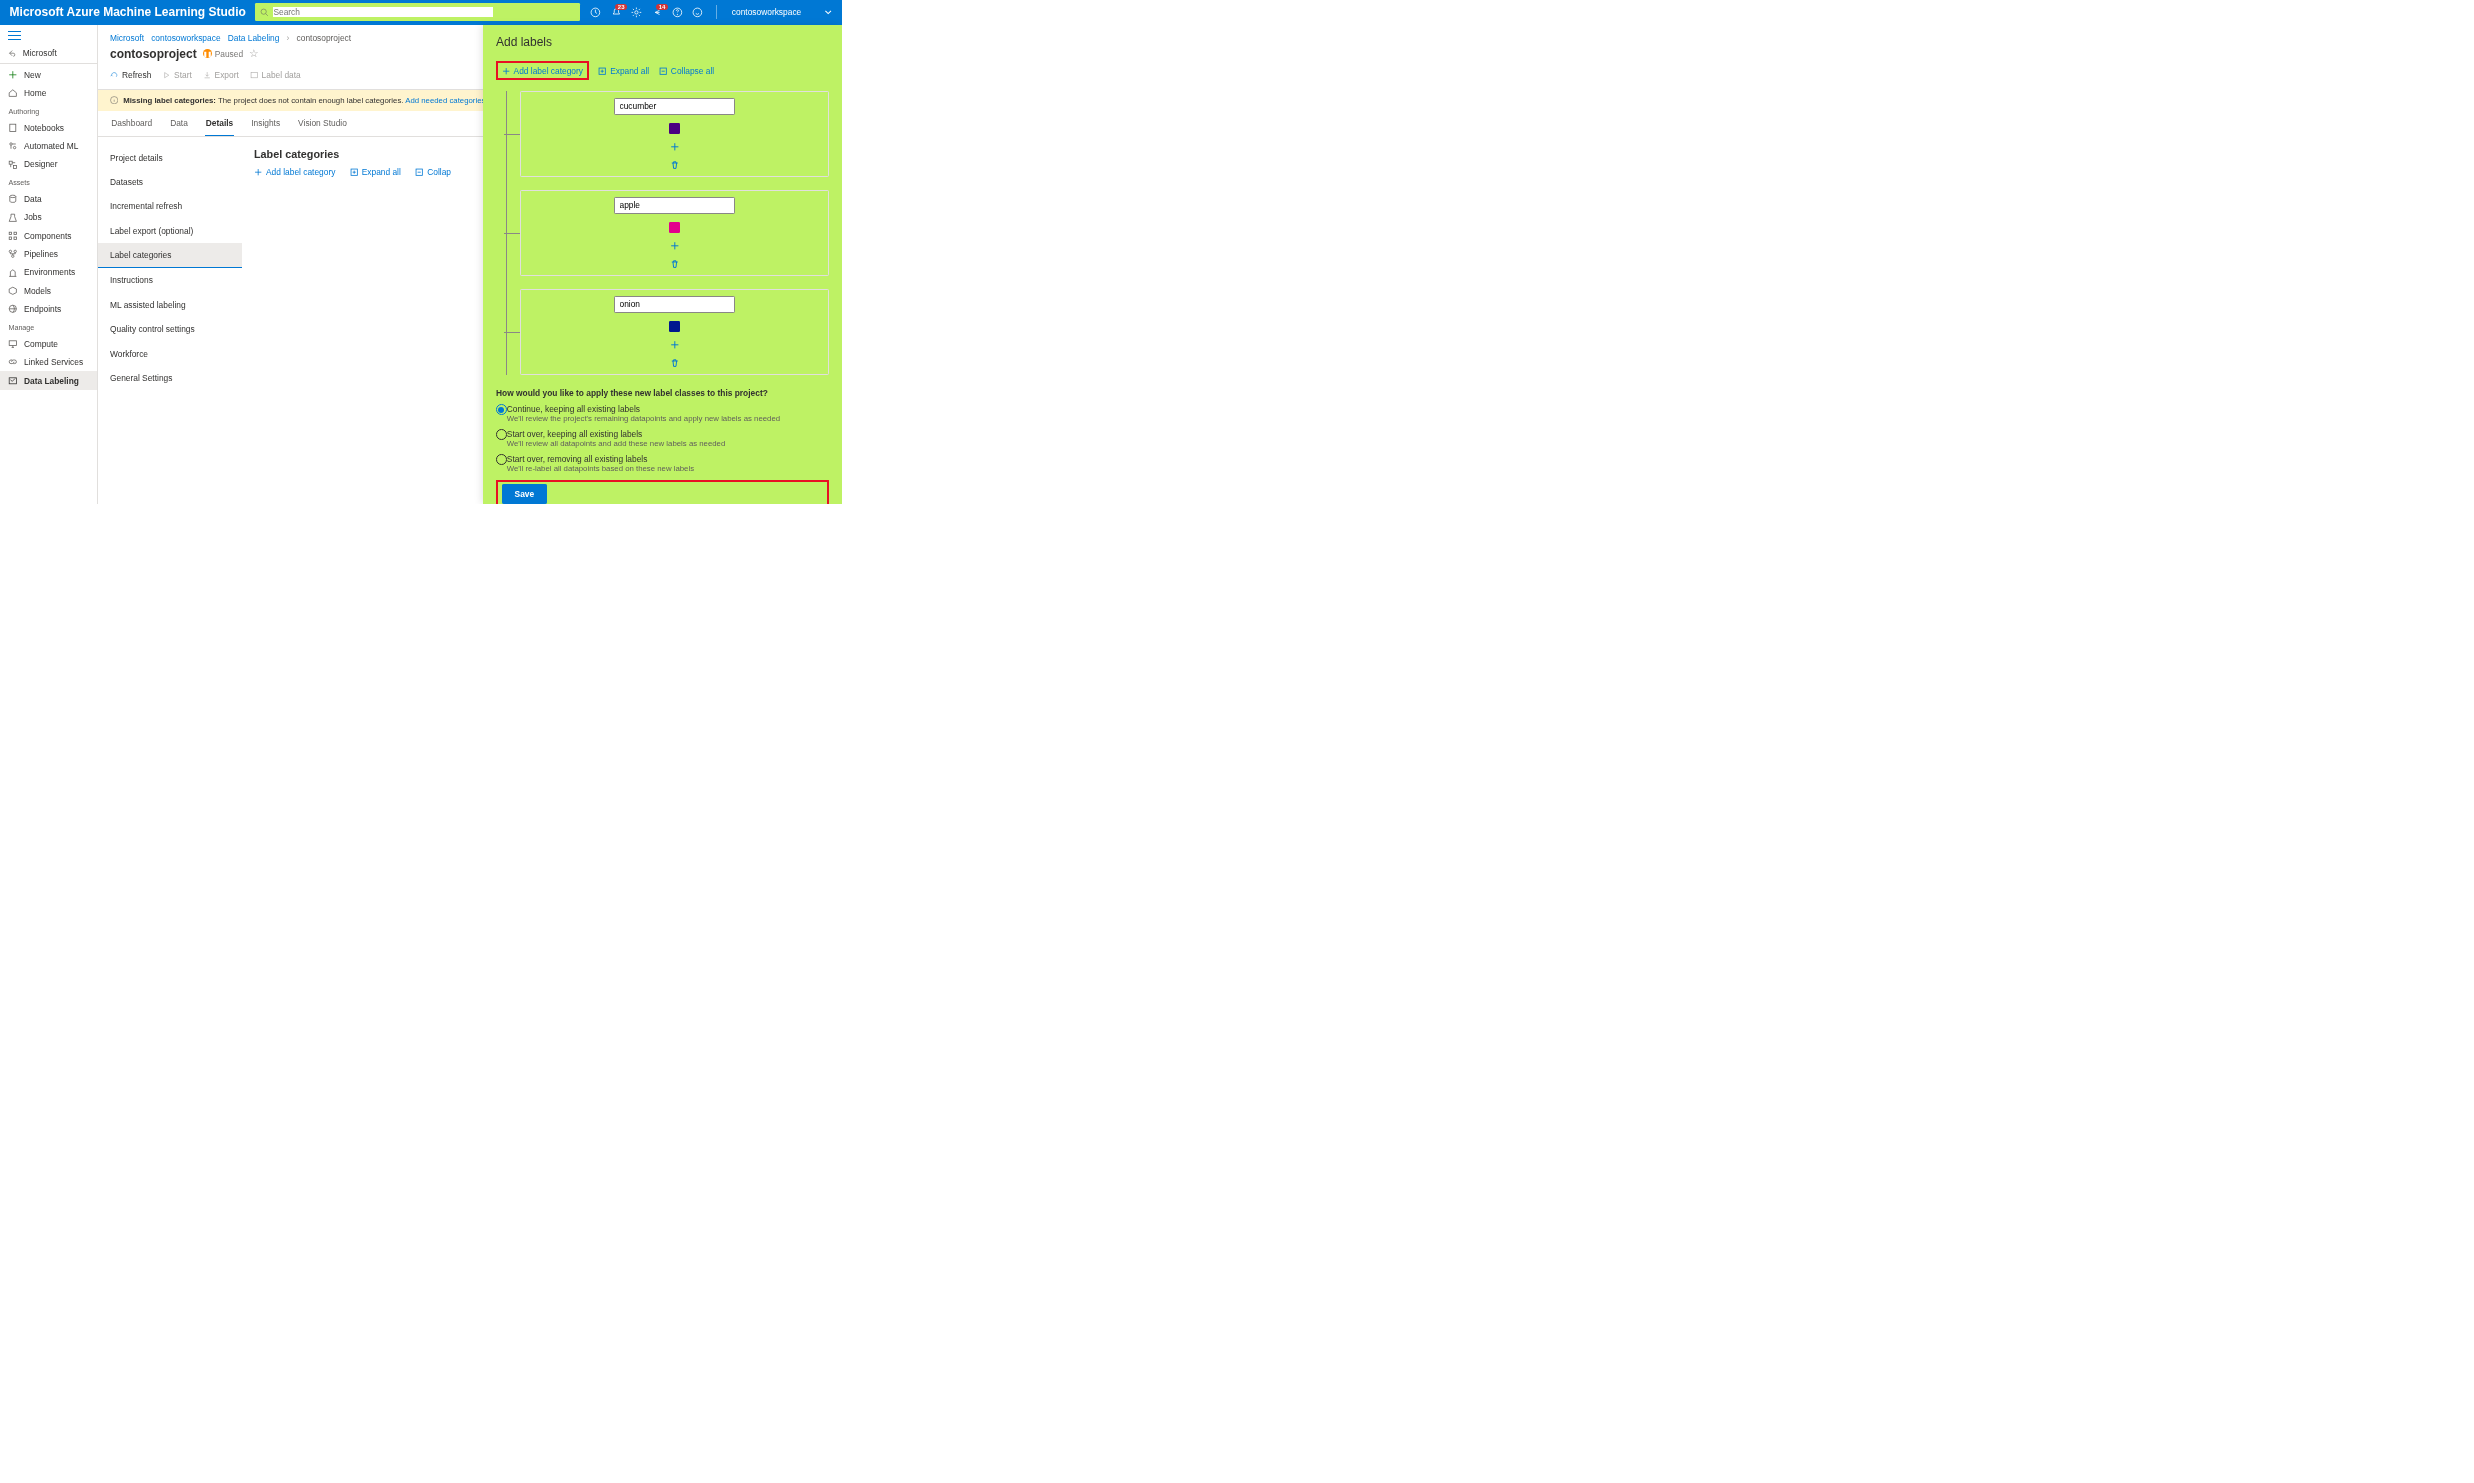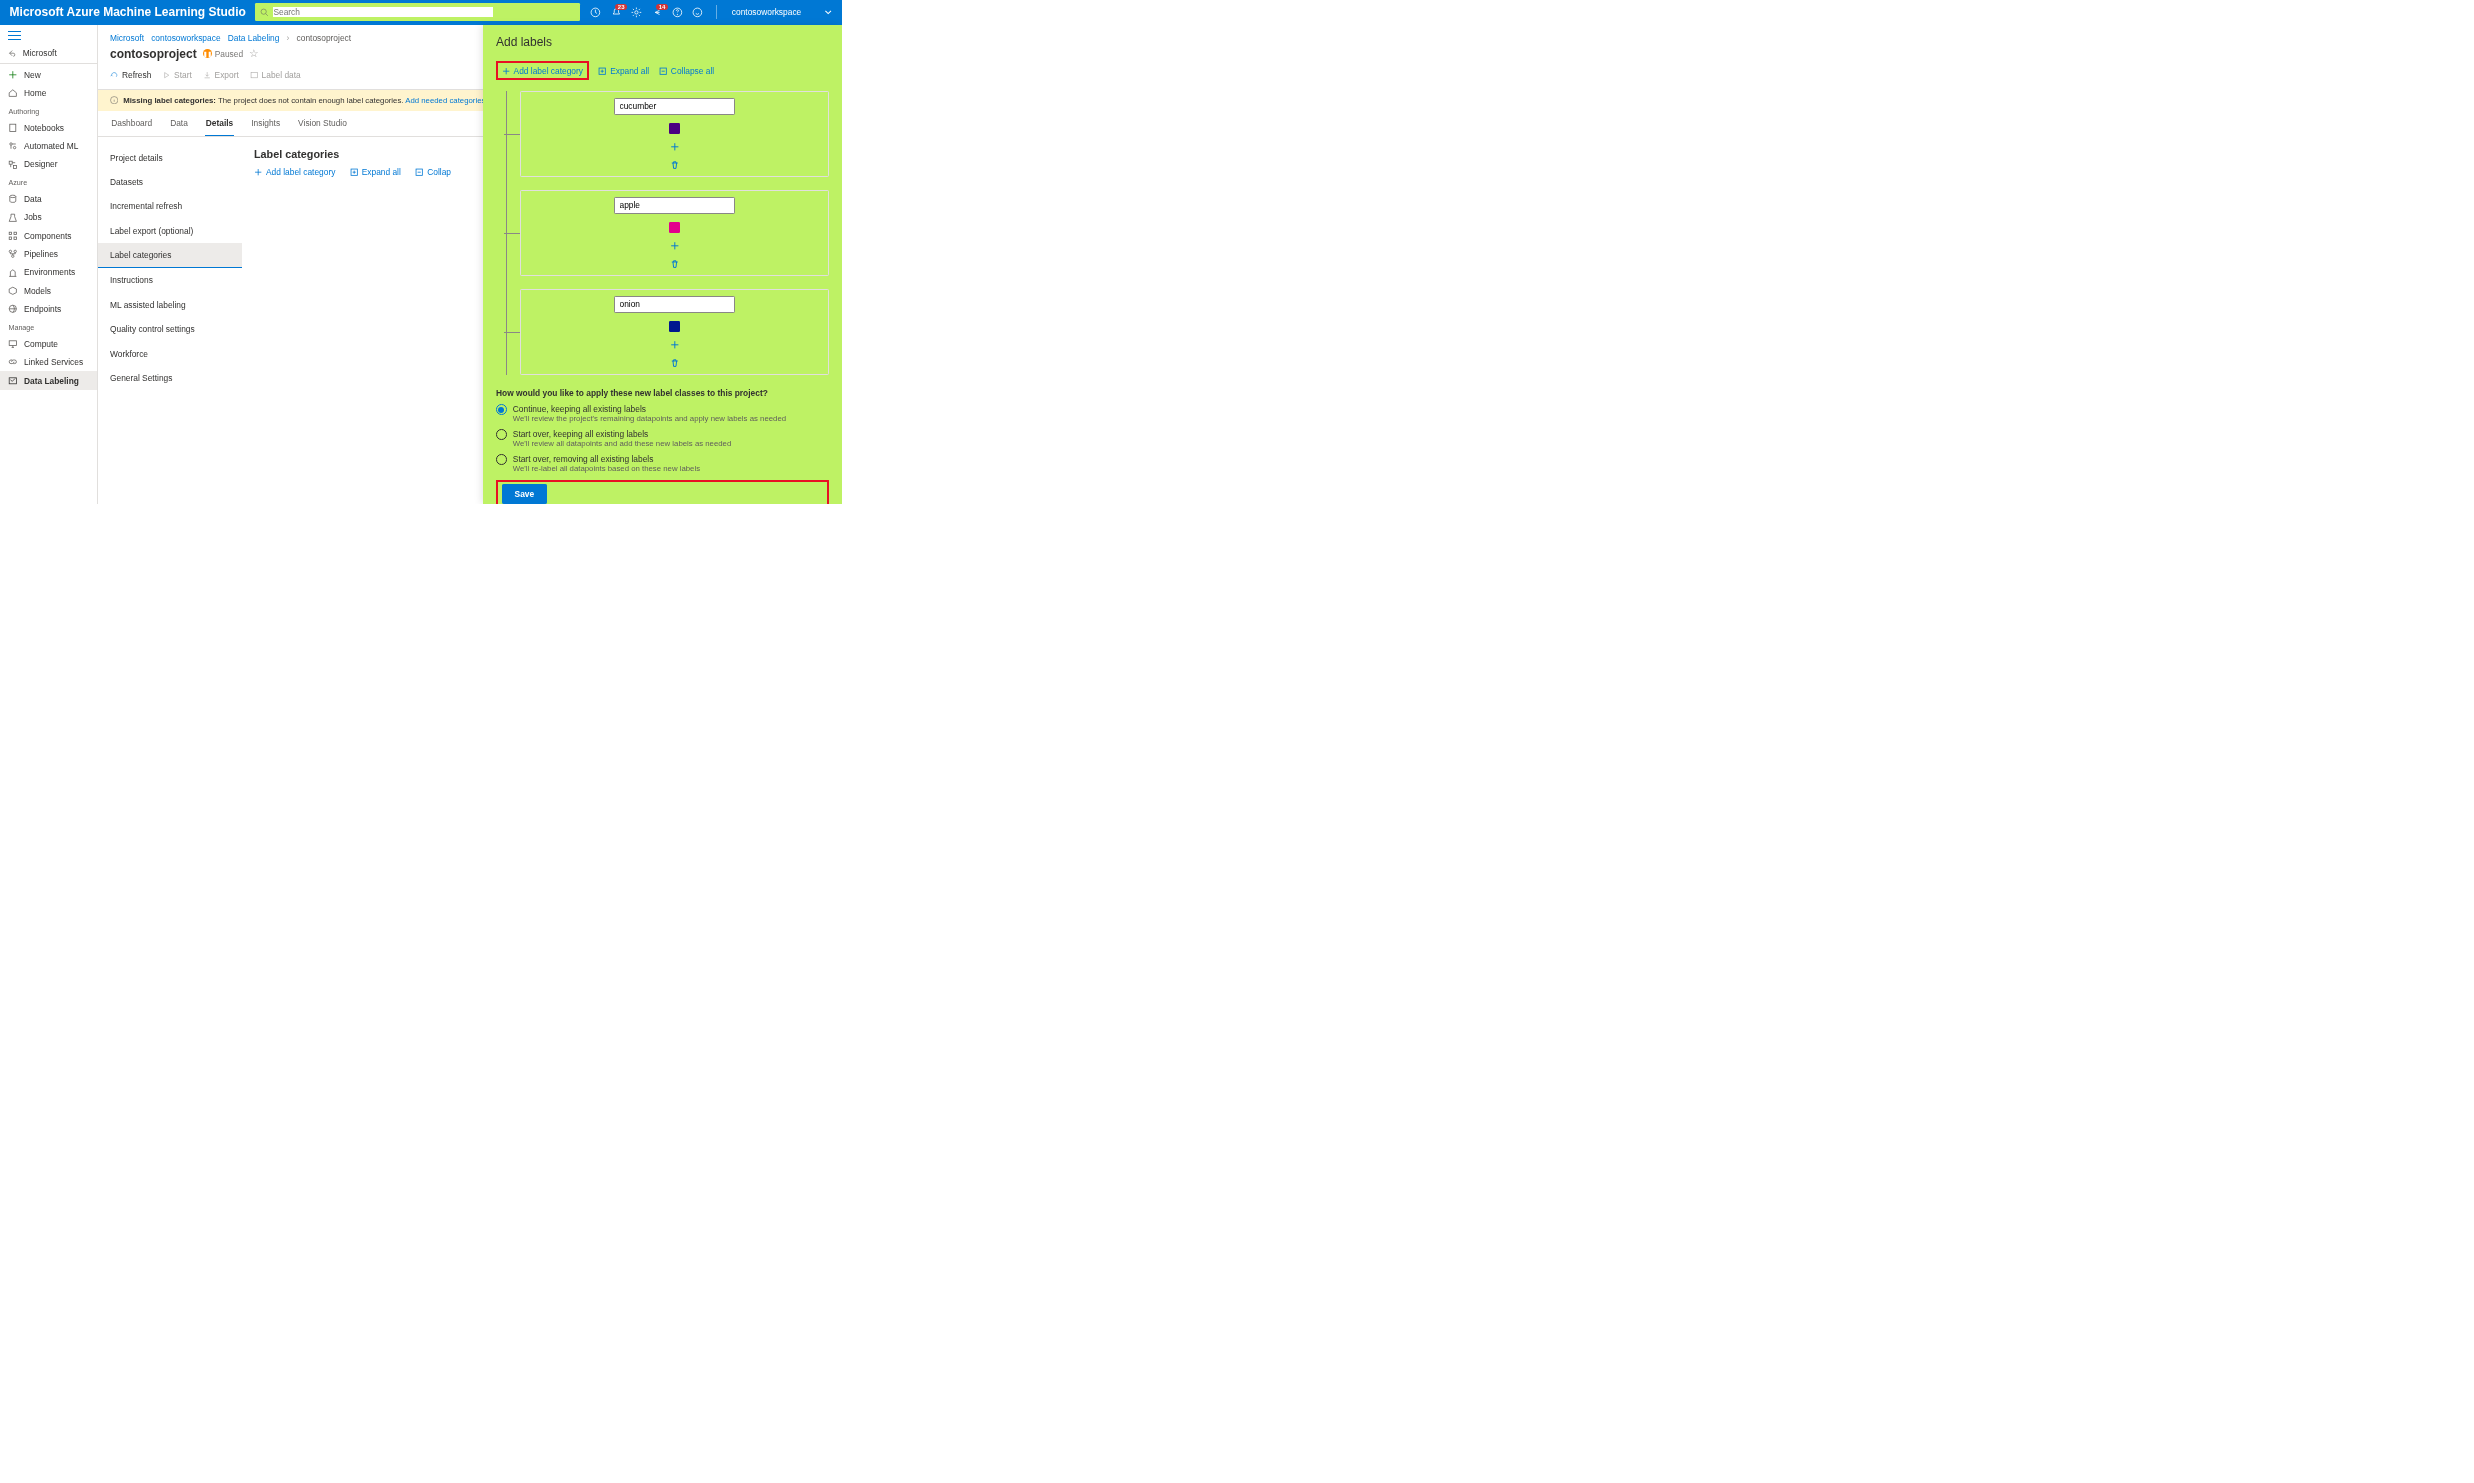--- a/index.html
+++ b/index.html
@@ -97,21 +97,21 @@
   .tree-row::before { content: ""; position: absolute; left: -17px; top: 50%; width: 15.6px; height: 0.6px; background: #8a8886; }
   .tree-line { position: absolute; left: 10.2px; top: 0; bottom: 0; width: 0.6px; background: #8a8886; }
   .tree-wrap { position: relative; }
   .label-input { flex: 1; border: 0.6px solid #8a8886; padding: 2.4px 4.8px; font-size: 8.4px; border-radius: 1.2px; outline: none; }
   .swatch { width: 10.8px; height: 10.8px; border-radius: 1.2px; }
   .row-icon { width: 9.6px; height: 9.6px; cursor: pointer; display: flex; }
   .row-icon svg { width: 9.6px; height: 9.6px; stroke: #0078d4; fill: none; stroke-width: 1.6; }
 
   
   .question { font-weight: 600; margin: 3.6px 0 6px; }
-  .radio-opt { display: flex; gap: 6px; align-items: flex-start; margin-bottom: 6px; }
+  .radio-opt { display: flex; gap: 0; align-items: flex-start; margin-bottom: 6px; }
   .radio { width: 10.8px; height: 10.8px; border: 0.6px solid #323130; border-radius: 50%; flex-shrink: 0; display: flex; align-items: center; justify-content: center; margin-top: 0.6px; cursor: pointer; }
   .radio.checked { border-color: #0078d4; }
   .radio.checked::after { content: ""; width: 6px; height: 6px; background: #0078d4; border-radius: 50%; }
   .radio-label { font-size: 8.4px; }
   .radio-sub { color: #605e5c; font-size: 7.8px; }
 
   
   .panel-buttons { display: flex; gap: 6px; margin-top: 7.2px; flex-direction: column; }
   .btn { padding: 3.6px 12px; border: 0.6px solid #8a8886; background: #fff; cursor: pointer; font-size: 8.4px; border-radius: 1.2px; font-weight: 600; }
   .btn.primary { background: #0078d4; color: #fff; border-color: #0078d4; }
@@ -227,21 +227,21 @@
         <span>Automated ML</span>
       </div>
     <div class="nav-item">
         <svg viewBox="0 0 16 16">
           <rect x="2" y="2" width="5" height="5"></rect>
           <rect x="9" y="9" width="5" height="5"></rect>
           <path d="M7 4.5h5M4.5 7v5"></path>
         </svg>
         <span>Designer</span>
       </div>
-    <div class="nav-section">Azure</div>
+    <div class="nav-section">Assets</div>
     <div class="nav-item">
         <svg viewBox="0 0 16 16">
           <ellipse cx="8" cy="4" rx="5" ry="2"></ellipse>
           <path d="M3 4v8a5 2 0 0010 0V4"></path>
         </svg>
         <span>Data</span>
       </div>
     <div class="nav-item">
         <svg viewBox="0 0 16 16">
           <path d="M5 2v4l-3 8h12l-3-8V2z"></path>

